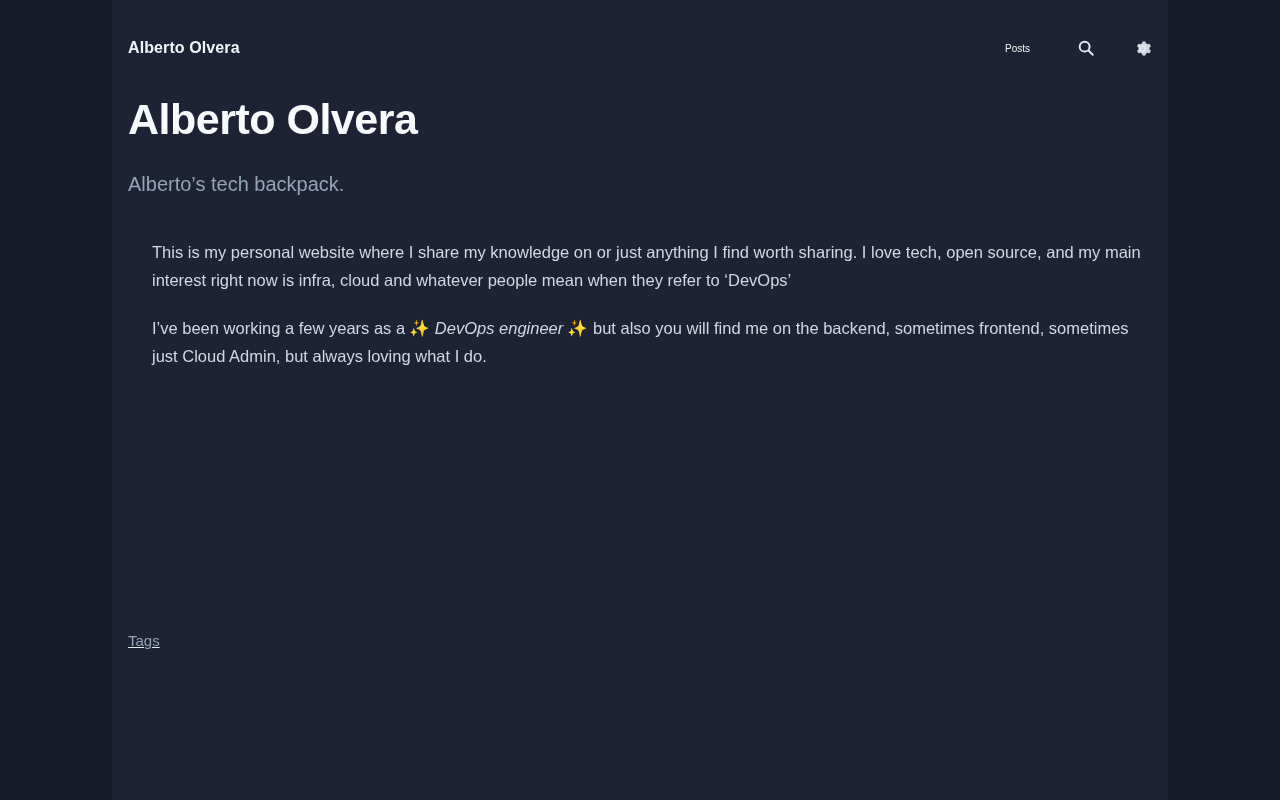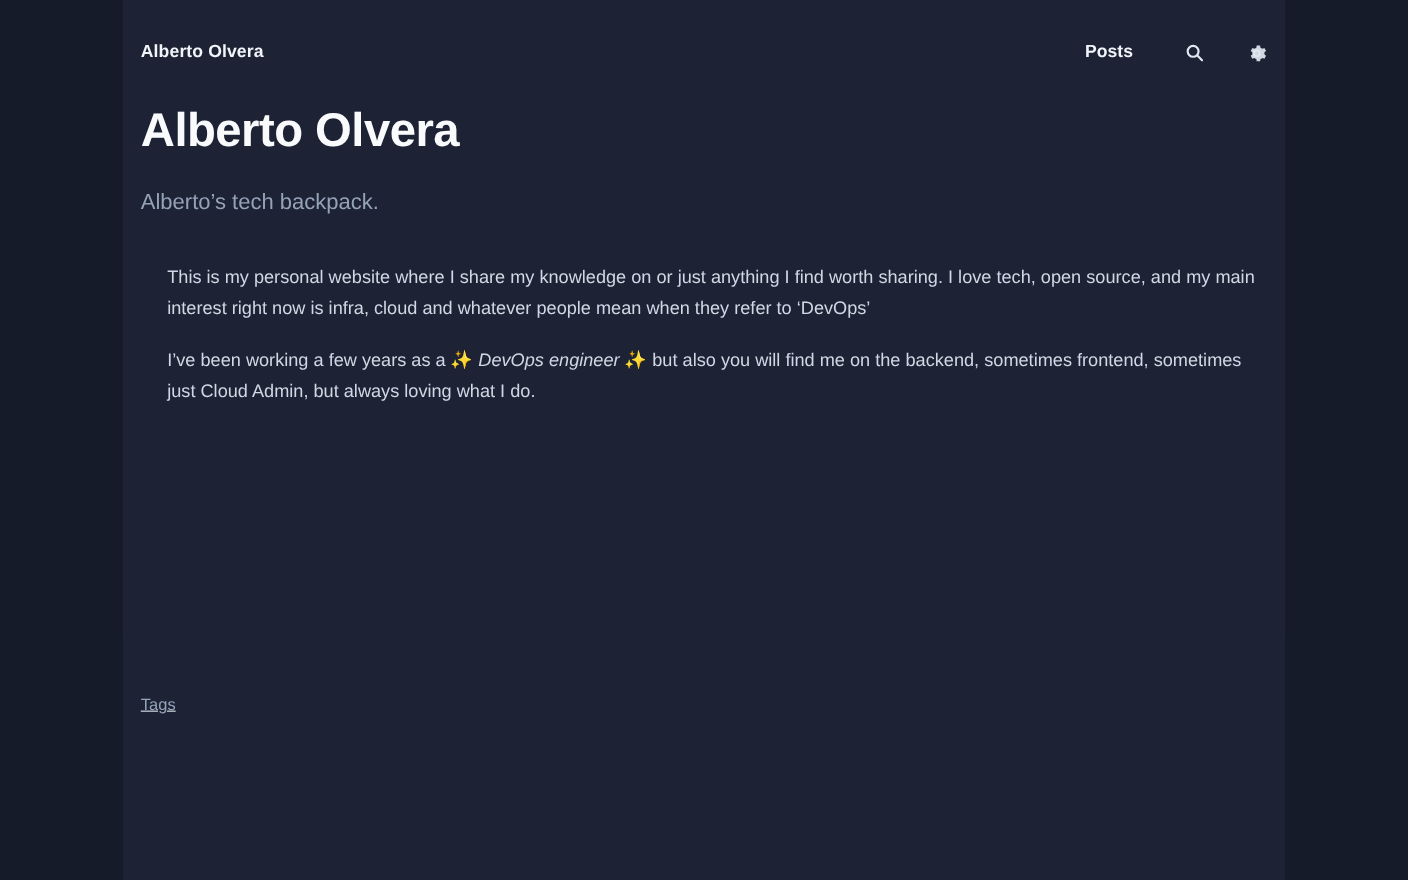--- a/index.html
+++ b/index.html
@@ -13,21 +13,21 @@
     font-family: "Liberation Sans", sans-serif;
   }
   body {
     background: #1d2334;
     color: #e2e8f0;
   }
   .page {
     position: relative;
     width: 1280px;
     height: 576px;
-    background: #4c1d95;
+    background: #eab308;
   }
   
   .gutter-left, .gutter-right {
     position: absolute;
     top: 0;
     height: 800px;
     width: 112px;
     background: #161b29;
   }
   .gutter-left { left: 0; }
@@ -57,22 +57,22 @@
     letter-spacing: 0.1px;
     text-decoration: none;
     margin-left: 0px;
   }
   .nav {
     display: flex;
     align-items: center;
     gap: 22px;
   }
   .nav-link {
-    font-size: 16px;
-    font-weight: 700;
+    font-size: 10px;
+    font-weight: 400;
     color: #f1f5f9;
     text-decoration: none;
     margin-right: 24px;
   }
   .icon-btn {
     display: inline-flex;
     align-items: center;
     justify-content: center;
     width: 20px;
     height: 20px;

